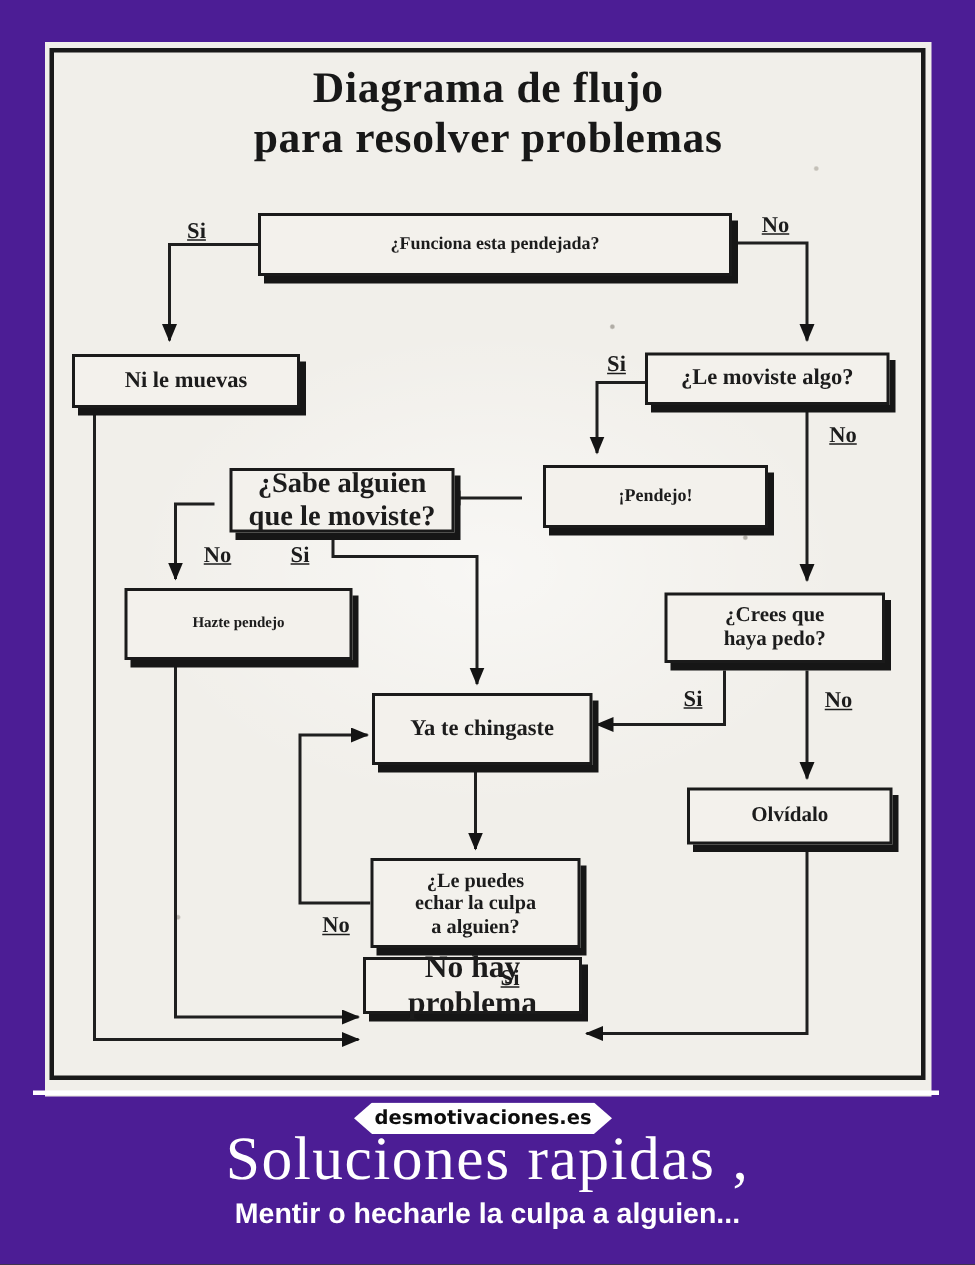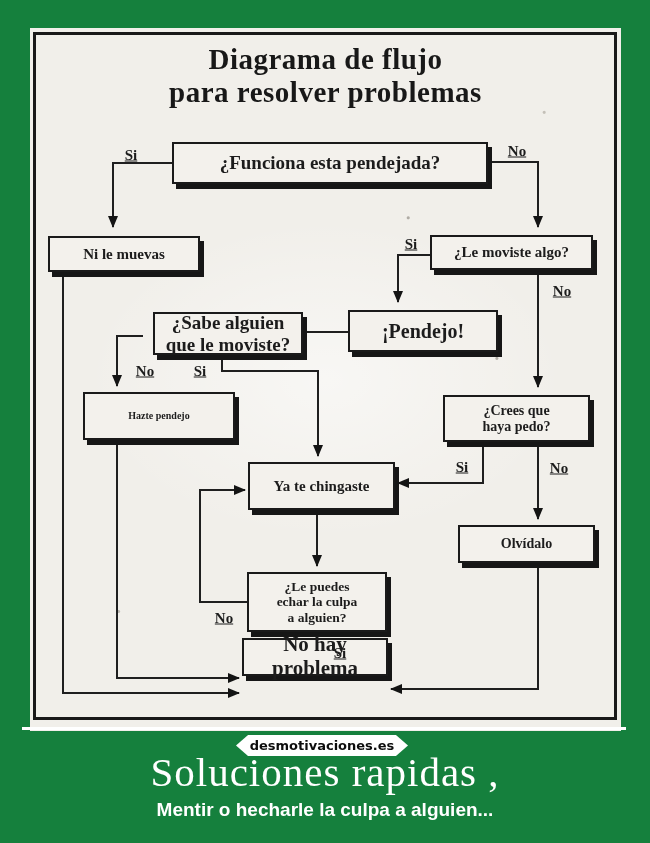--- a/index.html
+++ b/index.html
@@ -1,16 +1,16 @@
 <!DOCTYPE html>
 <html><head>
 <meta charset="utf-8">
 <style>
   html,body{margin:0;padding:0;background:#000;}
-  #canvas{position:relative;width:650px;height:843px;background:#15803d;overflow:hidden;
+  #canvas{position:relative;width:650px;height:843px;background:#4c1d95;overflow:hidden;
           font-family:"Liberation Serif","DejaVu Serif",serif;}
   
   #photo{position:absolute;left:30px;top:28px;width:591px;height:703px;background:#f1efea;
          background-image:
            radial-gradient(circle 1.5px at 8% 33%, #b9b5ae 0 1px, transparent 2px),
            radial-gradient(circle 1.5px at 87% 12%, #c4c0b8 0 1px, transparent 2px),
            radial-gradient(circle 1px at 64% 27%, #b0aca5 0 1px, transparent 2px),
            radial-gradient(circle 1.5px at 30% 56%, #c4c0b8 0 1px, transparent 2px),
            radial-gradient(circle 1px at 79% 47%, #b3afa8 0 1px, transparent 2px),
            radial-gradient(circle 1.5px at 15% 83%, #bcb8b1 0 1px, transparent 2px),
@@ -71,30 +71,30 @@
         <polyline points="508,419 508,491" marker-end="url(#arrow)"></polyline>
         <polyline points="508,540 508,661 361,661" marker-end="url(#arrow)"></polyline>
         <polyline points="287,484 287,538" marker-end="url(#arrow)"></polyline>
         <polyline points="217,574 170,574 170,462 215,462" marker-end="url(#arrow)"></polyline>
         <polyline points="287,616 287,636" marker-end="url(#arrow)"></polyline>
         <polyline points="87,416 87,650 209,650" marker-end="url(#arrow)"></polyline>
         <polyline points="33,244 33,665 209,665" marker-end="url(#arrow)"></polyline>
       </g>
     </svg>
 
-    <div class="node" style="left:142px;top:114px;width:316px;height:42px;font-size:19px;">
+    <div class="node" style="left:142px;top:114px;width:316px;height:42px;font-size:12px;">
       <span>¿Funciona esta pendejada?</span>
     </div>
     <div class="node" style="left:18px;top:208px;width:152px;height:36px;font-size:15px;">
       <span>Ni le muevas</span>
     </div>
     <div class="node" style="left:400px;top:207px;width:163px;height:35px;font-size:15px;">
       <span>¿Le moviste algo?</span>
     </div>
-    <div class="node" style="left:318px;top:282px;width:150px;height:42px;font-size:20px;">
+    <div class="node" style="left:332px;top:282px;width:150px;height:42px;font-size:12px;">
       <span>¡Pendejo!</span>
     </div>
     <div class="node" style="left:123px;top:284px;width:150px;height:43px;font-size:19px;">
       <span>¿Sabe alguien
 que le moviste?</span>
     </div>
     <div class="node" style="left:53px;top:364px;width:152px;height:48px;font-size:10px;">
       <span>Hazte pendejo</span>
     </div>
     <div class="node" style="left:413px;top:367px;width:147px;height:47px;font-size:14px;">

